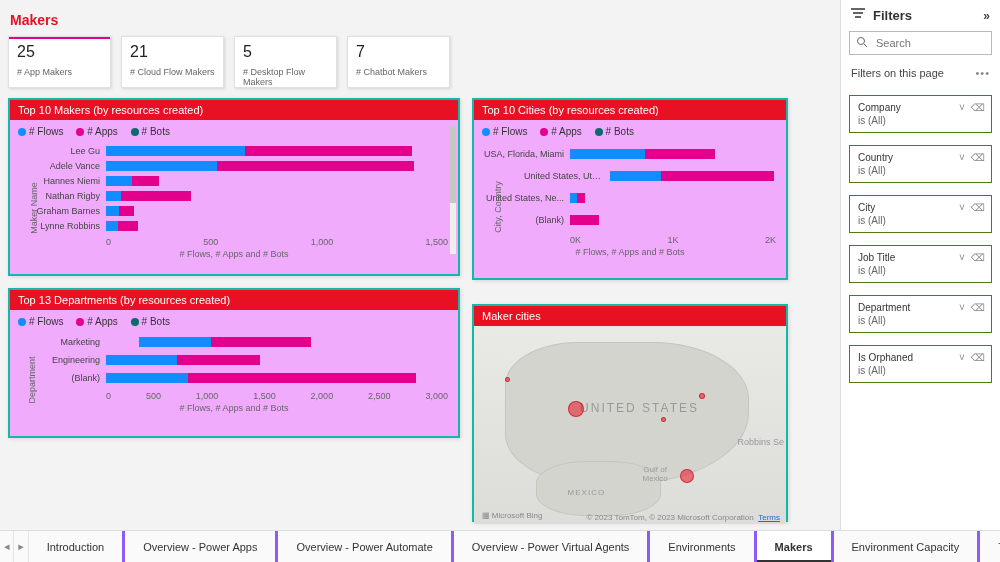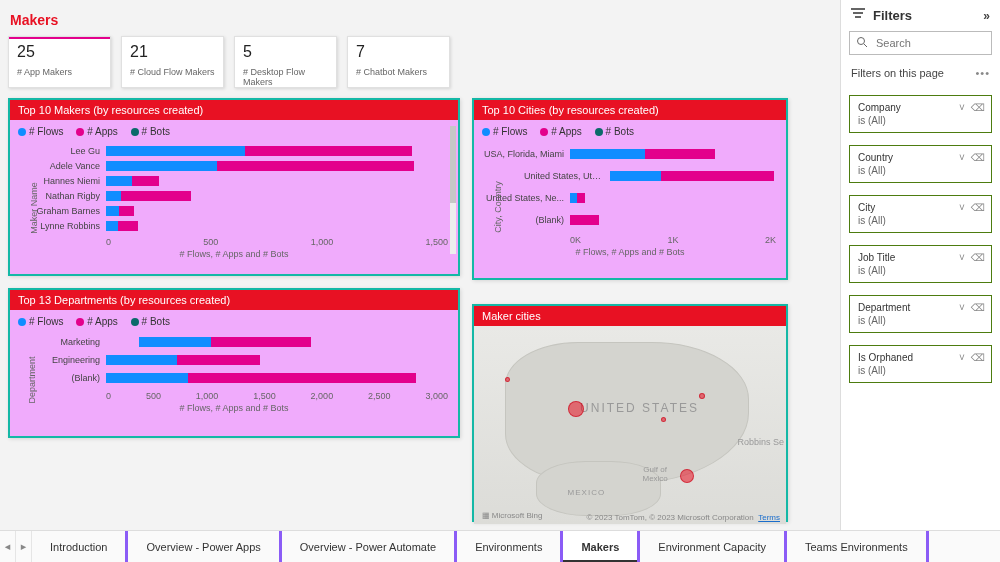--- a/index.html
+++ b/index.html
@@ -348,19 +348,20 @@
     </div>
   </div>
 
   <div class="tabs">
     <div class="nav">◂</div>
     <div class="nav">▸</div>
     <div id="tabrow" style="display:flex; overflow:hidden;">
         <div class="tab">Introduction</div>
         <div class="tab">Overview - Power Apps</div>
         <div class="tab">Overview - Power Automate</div>
+        <div class="tab">Overview - Power Virtual Agents</div>
         <div class="tab">Environments</div>
         <div class="tab active">Makers</div>
         <div class="tab">Environment Capacity</div>
         <div class="tab">Teams Environments</div>
       </div>
   </div>
 </div>
 
 </body></html>

